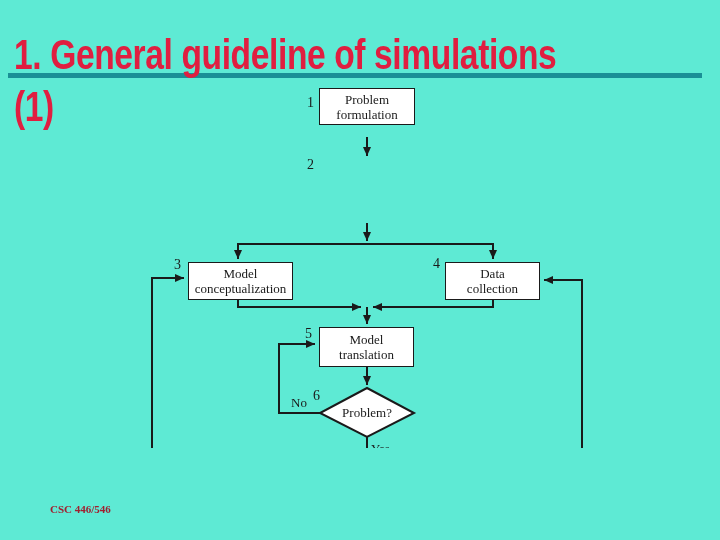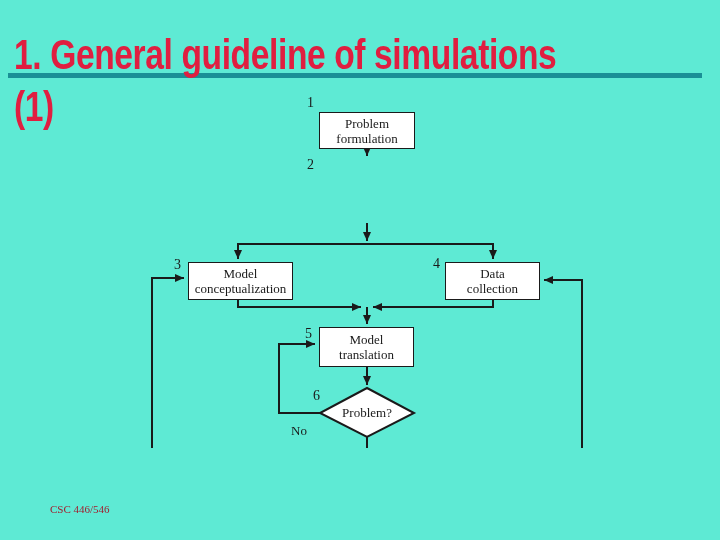--- a/index.html
+++ b/index.html
@@ -67,41 +67,40 @@
     text-align: right;
     font-size: 14px;
     line-height: 14px;
     z-index: 2;
   }
   .fc-label {
     position: absolute;
     font-size: 13px;
     line-height: 15px;
     z-index: 2;
-    margin-top: 28px;
   }
   #diamond-text {
     position: absolute;
     left: 320px;
     top: 300px;
     width: 94px;
     height: 49px;
     display: flex;
     align-items: center;
     justify-content: center;
     font-size: 13px;
     z-index: 2;
   }
   
   #footer {
     position: absolute;
     left: 50px;
     top: 503px;
     font-family: "Liberation Serif", serif;
-    font-weight: normal;
+    font-weight: bold;
     font-size: 11px;
     color: #a02030;
   }
 </style>
 </head>
 <body>
 
 <div id="slide">
 
   <div id="accent-rule" style="background: rgb(26, 143, 150);"></div>
@@ -149,21 +148,21 @@
       </g>
     </svg>
 
     <div class="fc-num" style="left:296px; top:8px;">1</div>
     <div class="fc-num" style="left:296px; top:70px;">2</div>
     <div class="fc-num" style="left:163px; top:170px;">3</div>
     <div class="fc-num" style="left:422px; top:169px;">4</div>
     <div class="fc-num" style="left:294px; top:239px;">5</div>
     <div class="fc-num" style="left:302px; top:301px;">6</div>
 
-    <div class="fc-box" style="left:319px; top:24px;  width:96px;  height:37px;">Problem
+    <div class="fc-box" style="left:319px; top:0;  width:96px;  height:37px;">Problem
 formulation</div>
     <div class="fc-box" style="left:188px; top:174px; width:105px; height:38px;">Model
 conceptualization</div>
     <div class="fc-box" style="left:445px; top:174px; width:95px;  height:38px;">Data
 collection</div>
     <div class="fc-box" style="left:319px; top:239px; width:95px;  height:40px;">Model
 translation</div>
 
     <div id="diamond-text">Problem?</div>
 

